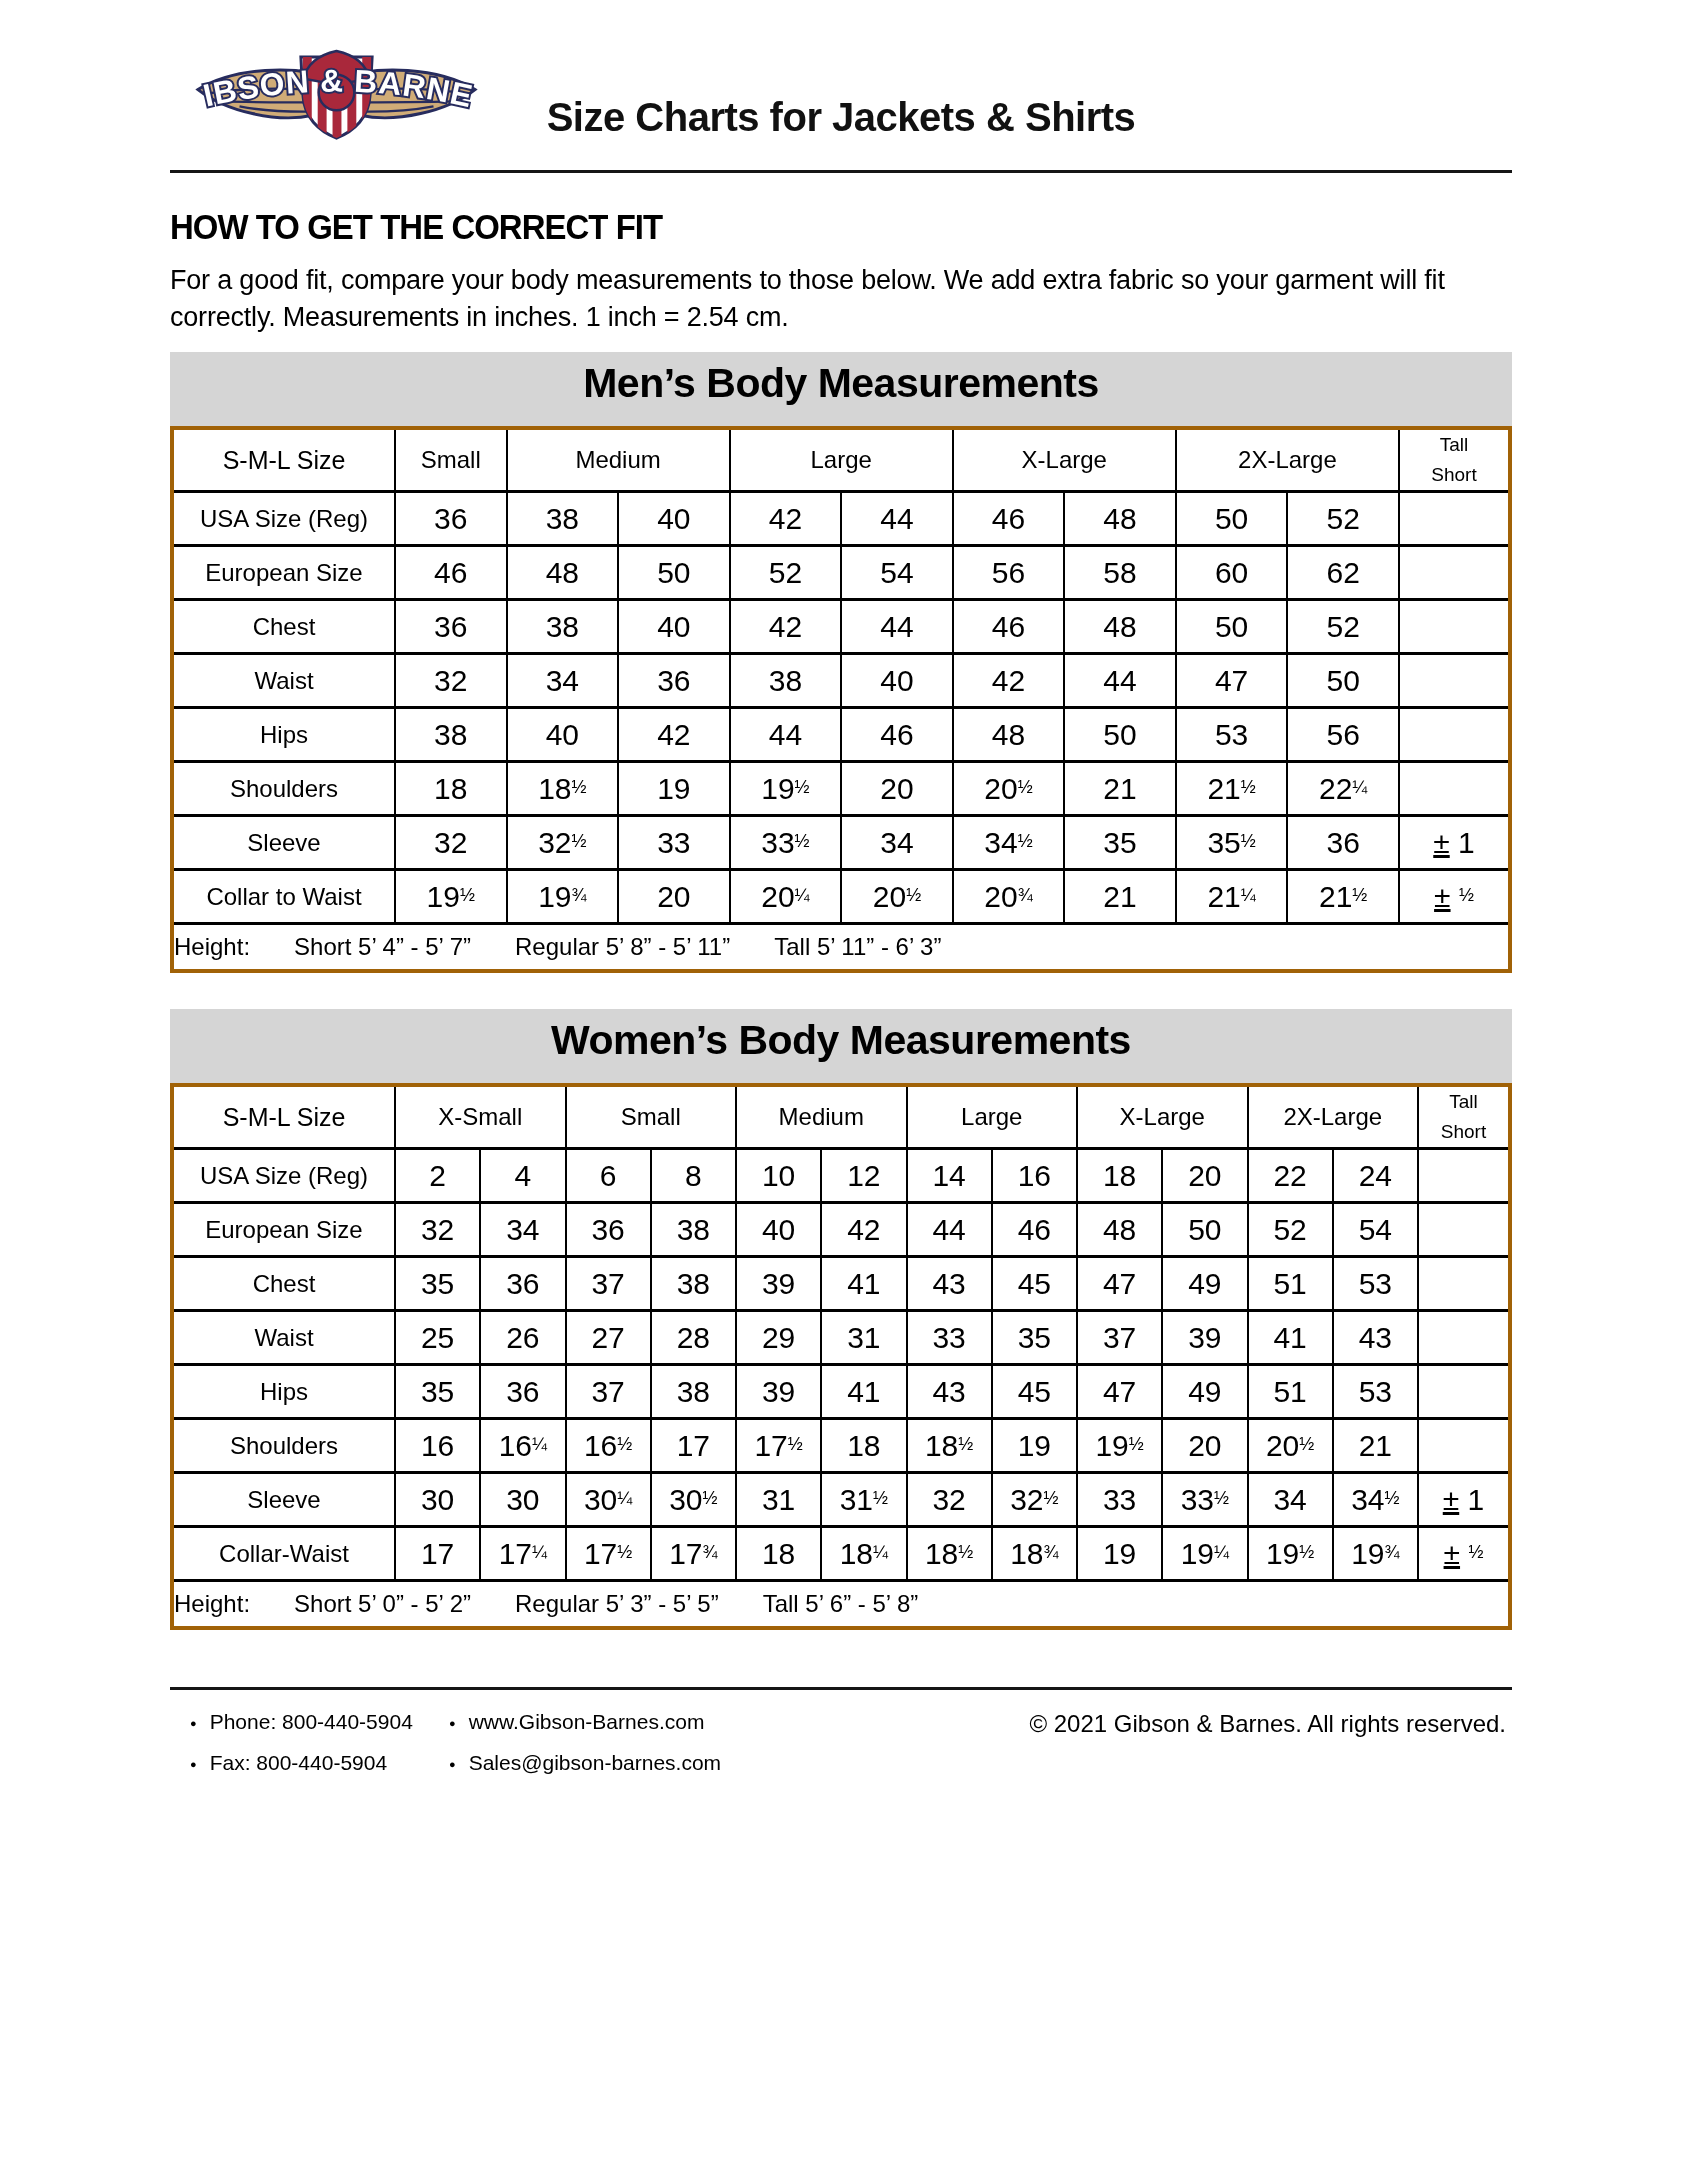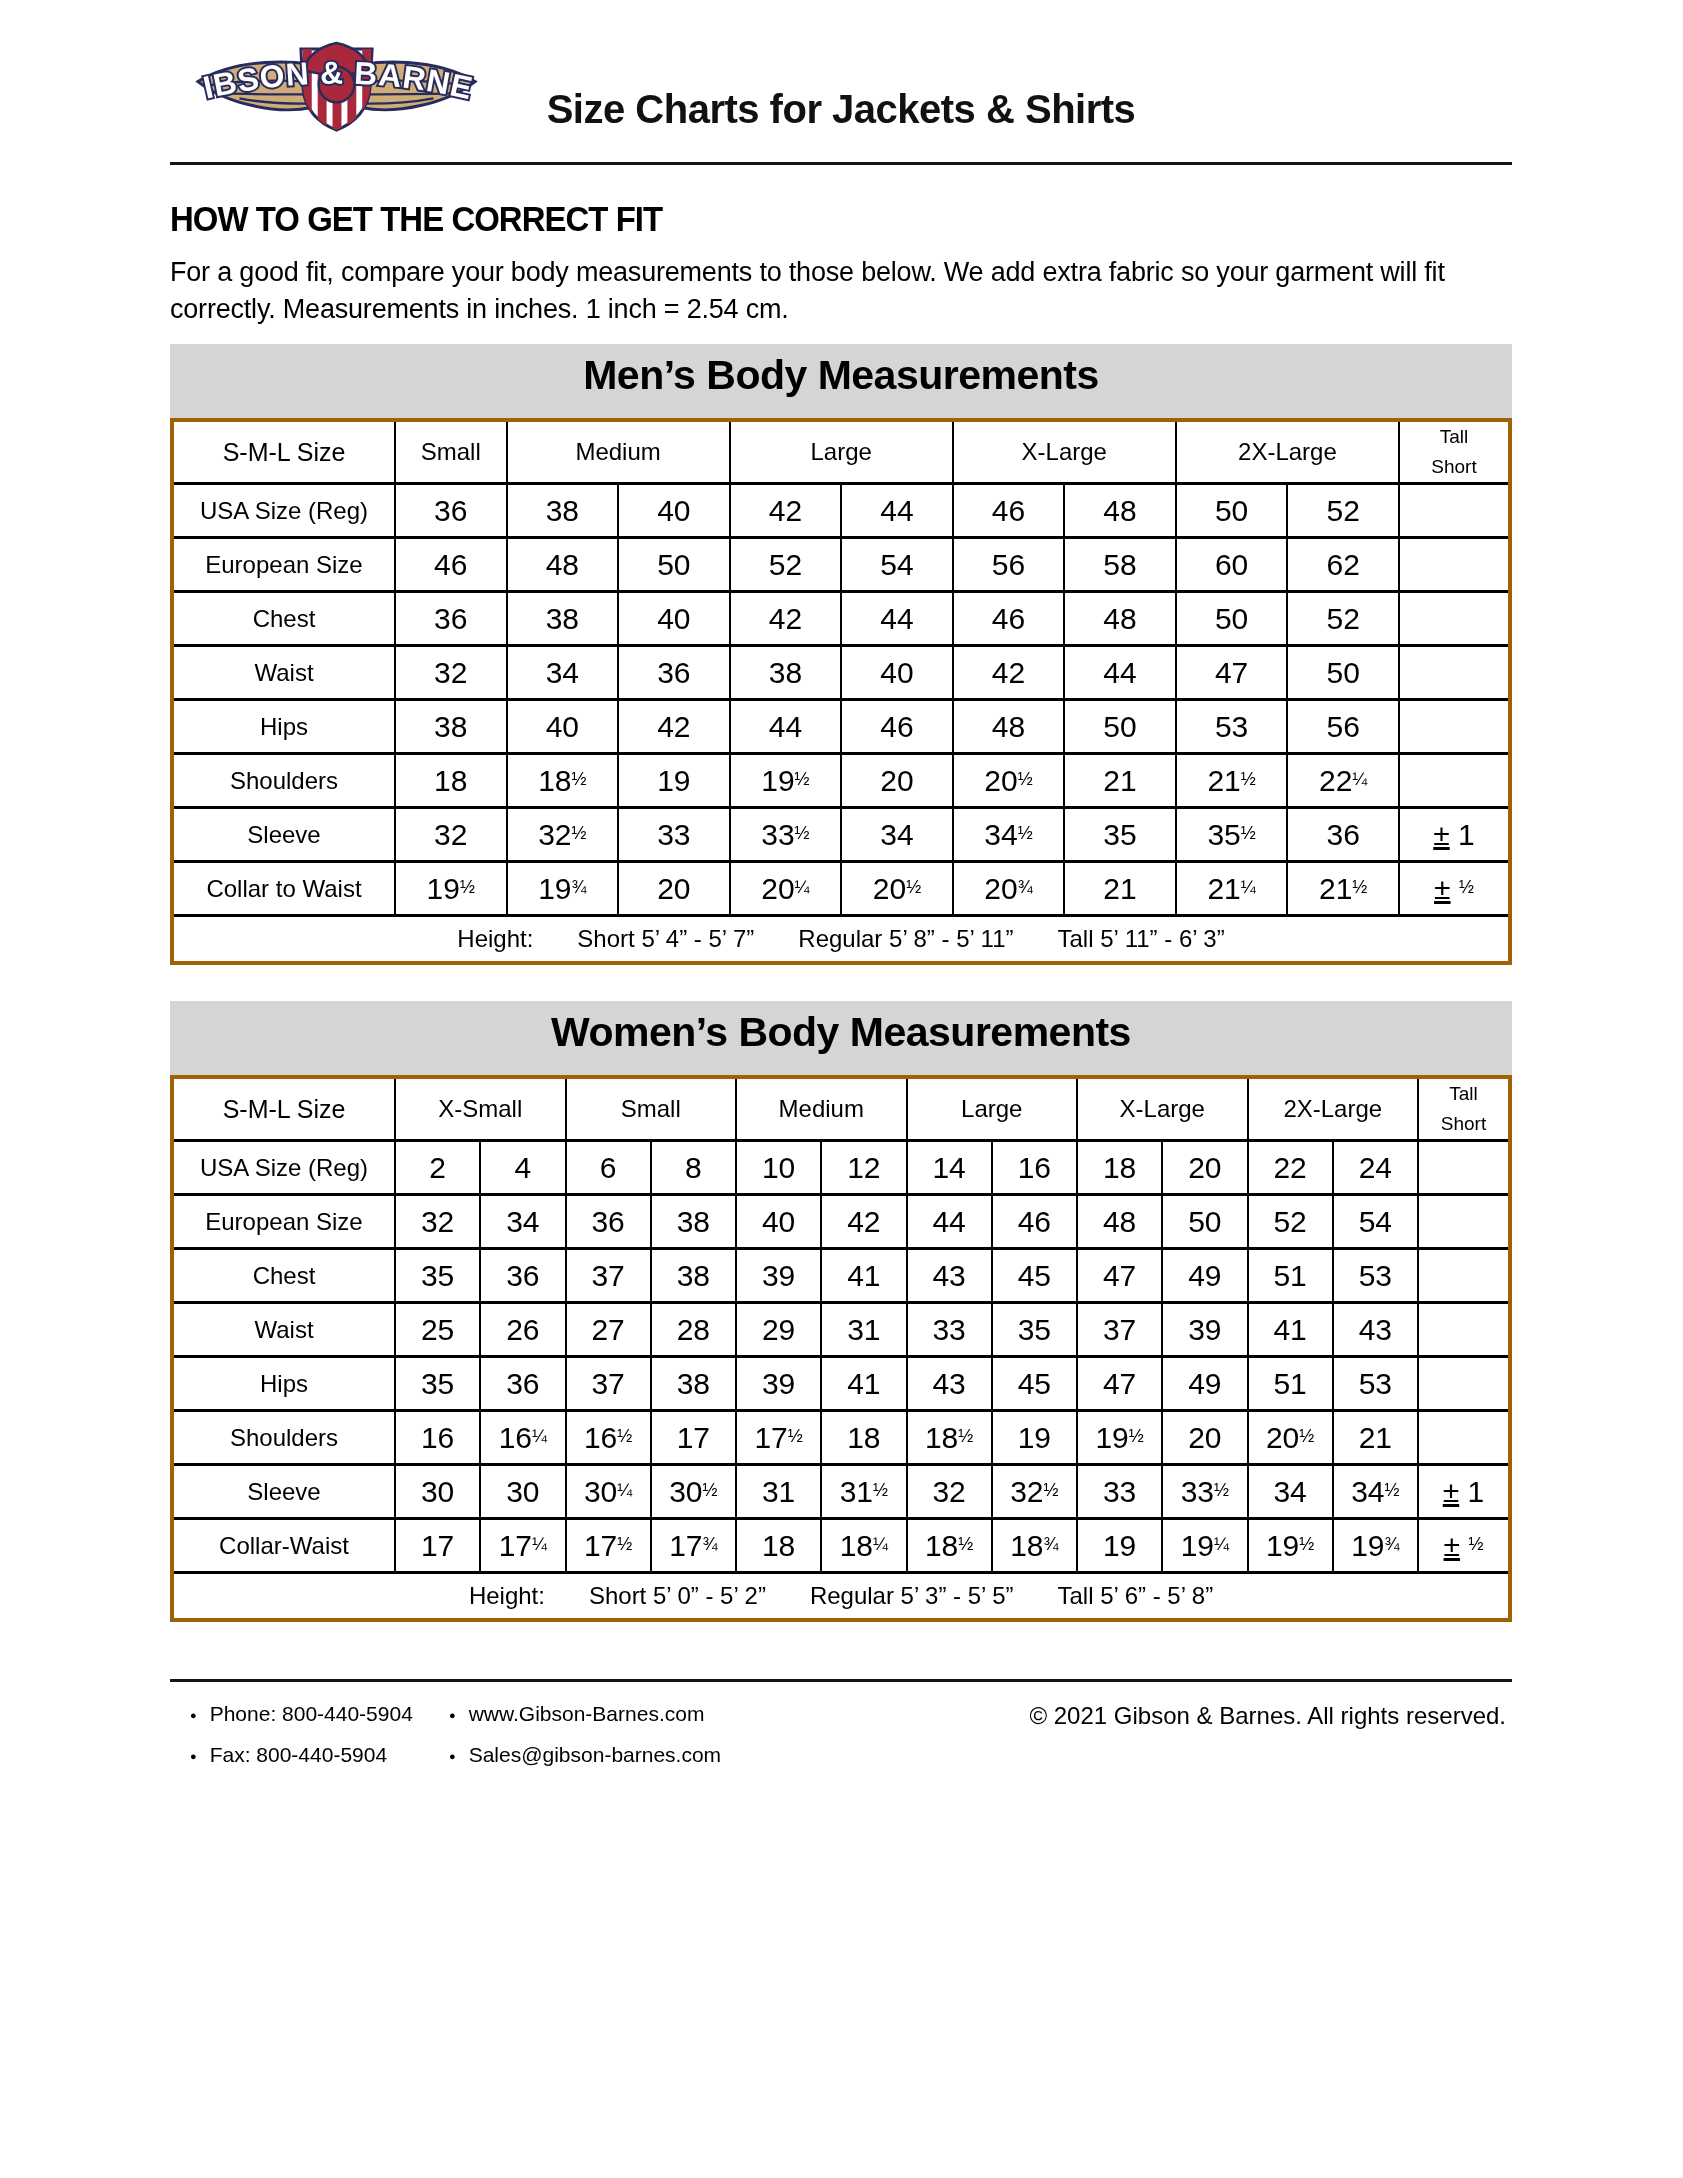--- a/index.html
+++ b/index.html
@@ -6,21 +6,21 @@
   .page {
     position:relative; width:1683px; height:2178px; background:#fff;
     font-family:"Liberation Sans", sans-serif; color:#000; overflow:hidden;
   }
   .content { position:absolute; left:170px; top:0; width:1342px; }
 
   
   .doc-header { position:relative; height:158px; }
   .logo { position:absolute; left:22px; top:32px; width:289px; height:101px; }
   .page-title {
-    margin:4px; padding-top:83px; text-align:center;
+    margin:12px; padding-top:83px; text-align:center;
     font-size:40px; font-weight:bold; letter-spacing:-0.5px; color:#111;
   }
   .rule { height:0; border:none; border-top:3px solid #151515; margin:0; }
 
   
   .intro { margin-top:34px; }
   .intro h2 {
     margin:0; font-size:35px; font-weight:bold; letter-spacing:-1px;
     transform:scaleX(0.94); transform-origin:left center; white-space:nowrap;
   }
@@ -39,21 +39,21 @@
     padding:0; text-align:center; vertical-align:middle; font-weight:normal; background:#fff;
   }
   th.corner    { font-size:25px; height:53px; }
   th.group     { font-size:24px; }
   th.tallshort { font-size:19px; line-height:30px; }
   td.rowlabel  { font-size:24px; height:51px; }
   td.val, td.tol { font-size:30px; }
   .fr { font-size:0.60em; vertical-align:0.34em; }
   .pm { text-decoration:underline; }
   td.height-cell { height:44px; font-size:24px; }
-  .height-flex { display:flex; justify-content:center; align-items:center; gap:44px; }
+  .height-flex { display:flex; align-items:center; gap:44px; }
 
   
   .bottom-rule { margin-top:57px; }
   .doc-footer { display:flex; align-items:flex-start; margin-top:20px; font-size:21px; }
   .contact-col { list-style:none; margin:0; padding:0; }
   .contact-col li { display:flex; align-items:baseline; margin-bottom:17px; }
   .contact-col li .bullet { font-size:11px; margin-right:13px; transform:translateY(-2px); }
   .col1 { width:259px; margin-left:20px; }
   .copyright { margin-left:auto; margin-right:6px; font-size:24px; }
 </style>

